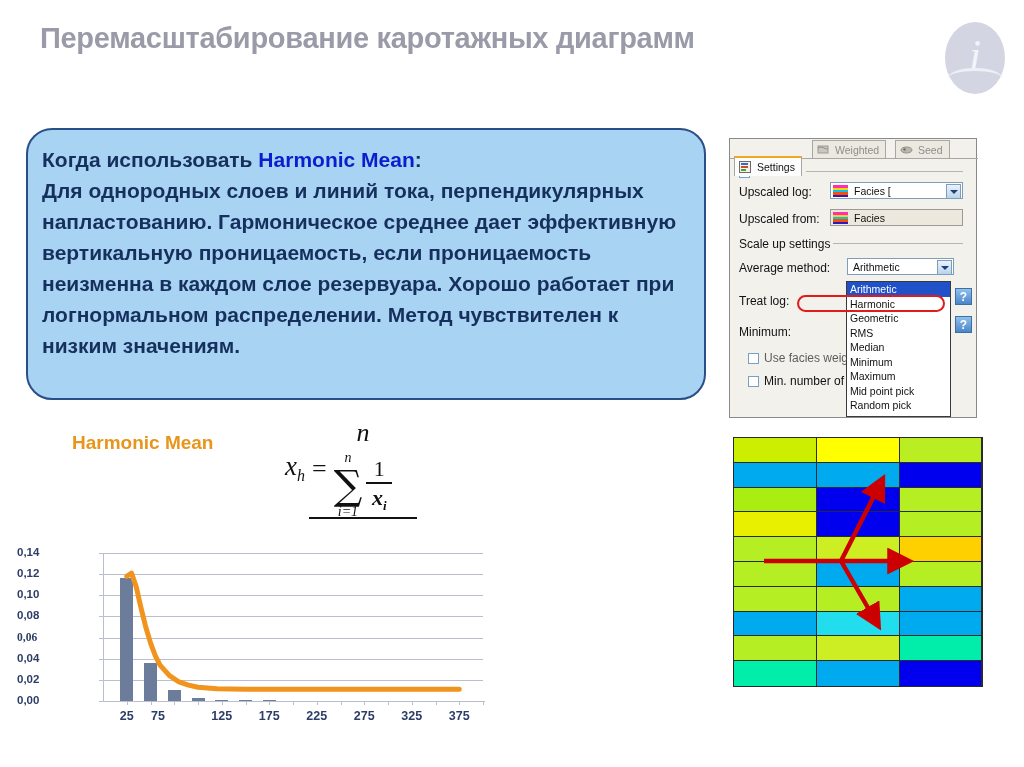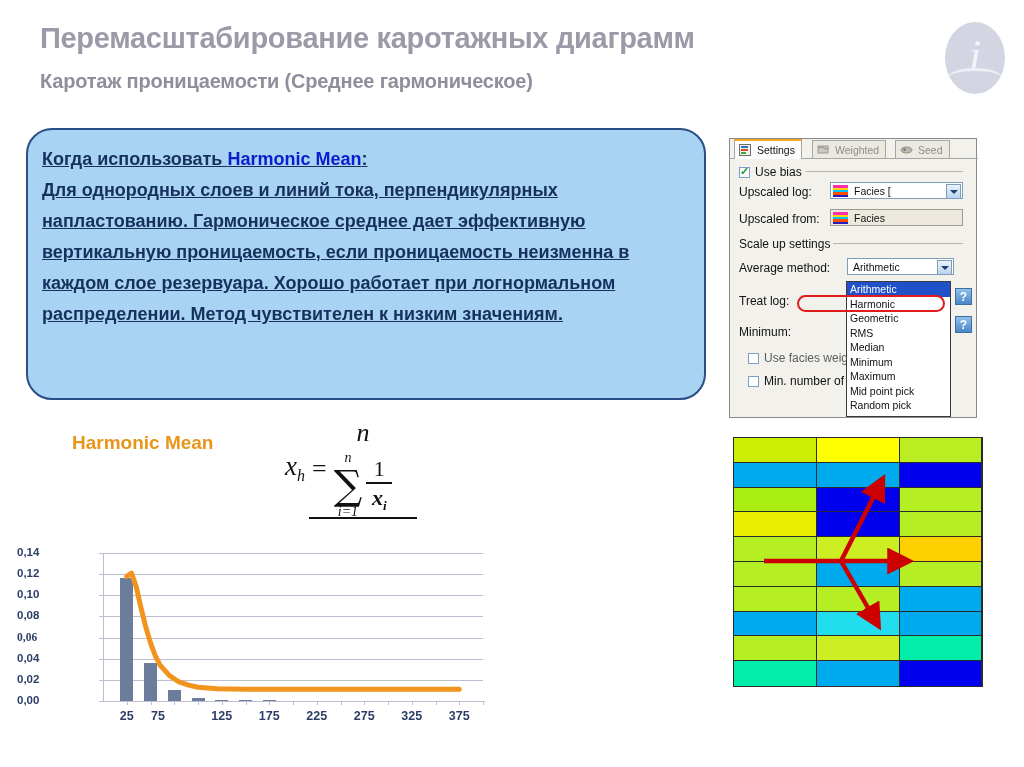--- a/index.html
+++ b/index.html
@@ -42,23 +42,22 @@
 
   
   #callout {
     position:absolute; left:26px; top:128px; width:680px; height:272px;
     background:#a9d3f2;
     border:2px solid #2a4f86;
     border-radius:26px;
   }
   #callout-text {
     position:absolute; left:14px; top:14px; width:648px;
-    font-size:18px; line-height:31px; color:#16305e;
+    font-size:21px; line-height:31px; color:#16305e;
     font-weight:600;
-    text-decoration:underline;
   }
   #callout-text .hl { color:#0b1ecd; font-weight:bold; }
 
   
   #hm-label {
     position:absolute; left:72px; top:432px;
     font-size:19px; font-weight:bold; color:#e8951c;
   }
   #formula {
     position:absolute; left:285px; top:418px;
@@ -192,21 +191,20 @@
     font-family:"Liberation Sans", sans-serif;
   }
 </style>
 </head>
 <body>
 
 <div id="slide">
 
   <div id="header">
     <div id="title">Перемасштабирование каротажных диаграмм</div>
-    <div id="subtitle">Каротаж проницаемости (Среднее гармоническое)</div>
     <div id="info-badge">
       <span class="glyph">i</span>
       <span class="arc"></span>
     </div>
   </div>
 
   <div id="callout">
     <div id="callout-text">
       <span>Когда использовать </span><span class="hl">Harmonic Mean</span><span>:</span><br>
       <span>Для однородных слоев и линий тока, перпендикулярных напластованию. Гармоническое среднее дает эффективную вертикальную проницаемость, если проницаемость неизменна в каждом слое резервуара. Хорошо работает при логнормальном распределении. Метод чувствителен к низким значениям.</span>
@@ -303,21 +301,21 @@
           <div class="bar" style="left: 159.75px; height: 1px; background: rgb(108, 125, 156);"></div>
         </div>
       <svg id="curve" viewBox="0 0 382 150" preserveAspectRatio="none">
         <polyline id="curve-path" fill="none" stroke="#f0941e" stroke-width="5" stroke-linecap="round" stroke-linejoin="round" points="23.75,23.26 28.50,20.09 33.25,33.83 38.00,54.97 42.75,74.00 47.50,89.86 52.25,102.54 57.00,112.06 66.50,122.63 76.00,128.97 85.50,132.14 95.00,134.26 114.00,135.84 142.50,136.37 190.00,136.37 237.50,136.37 285.00,136.37 332.50,136.37 356.25,136.37"></polyline>
       </svg>
     </div>
   </div>
 
   <div id="dialog">
     <div id="tabstrip">
-      <div class="tab active" style="left:4px;">
+      <div class="tab active" style="left:4px;margin-top:17px;">
         <svg class="tabicon" viewBox="0 0 13 12">
           <rect x="0.5" y="0.5" width="11" height="11" fill="#f6f2e4" stroke="#6b6b6b"></rect>
           <rect x="2" y="2" width="7" height="2" fill="#2b6fd1"></rect>
           <rect x="2" y="5" width="7" height="2" fill="#d14b2b"></rect>
           <rect x="2" y="8" width="5" height="2" fill="#3aa83a"></rect>
         </svg>
         <span>Settings</span>
       </div>
       <div class="tab" style="left:82px;">
         <svg class="tabicon" viewBox="0 0 13 12">

